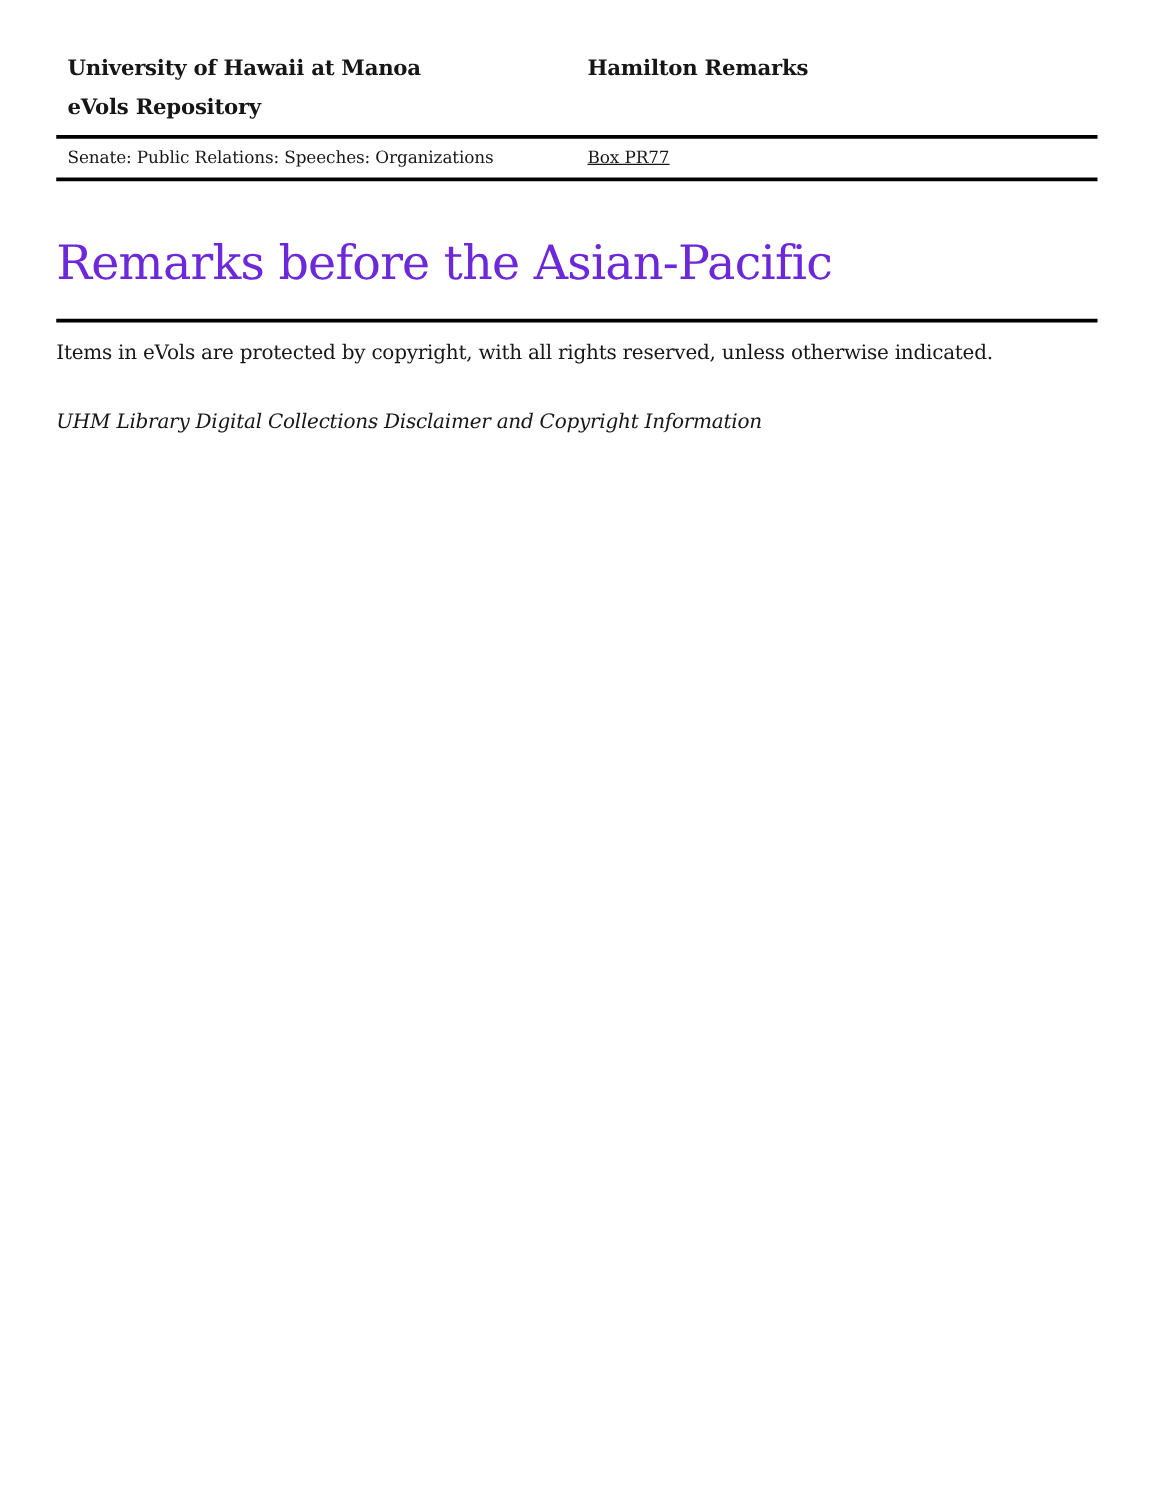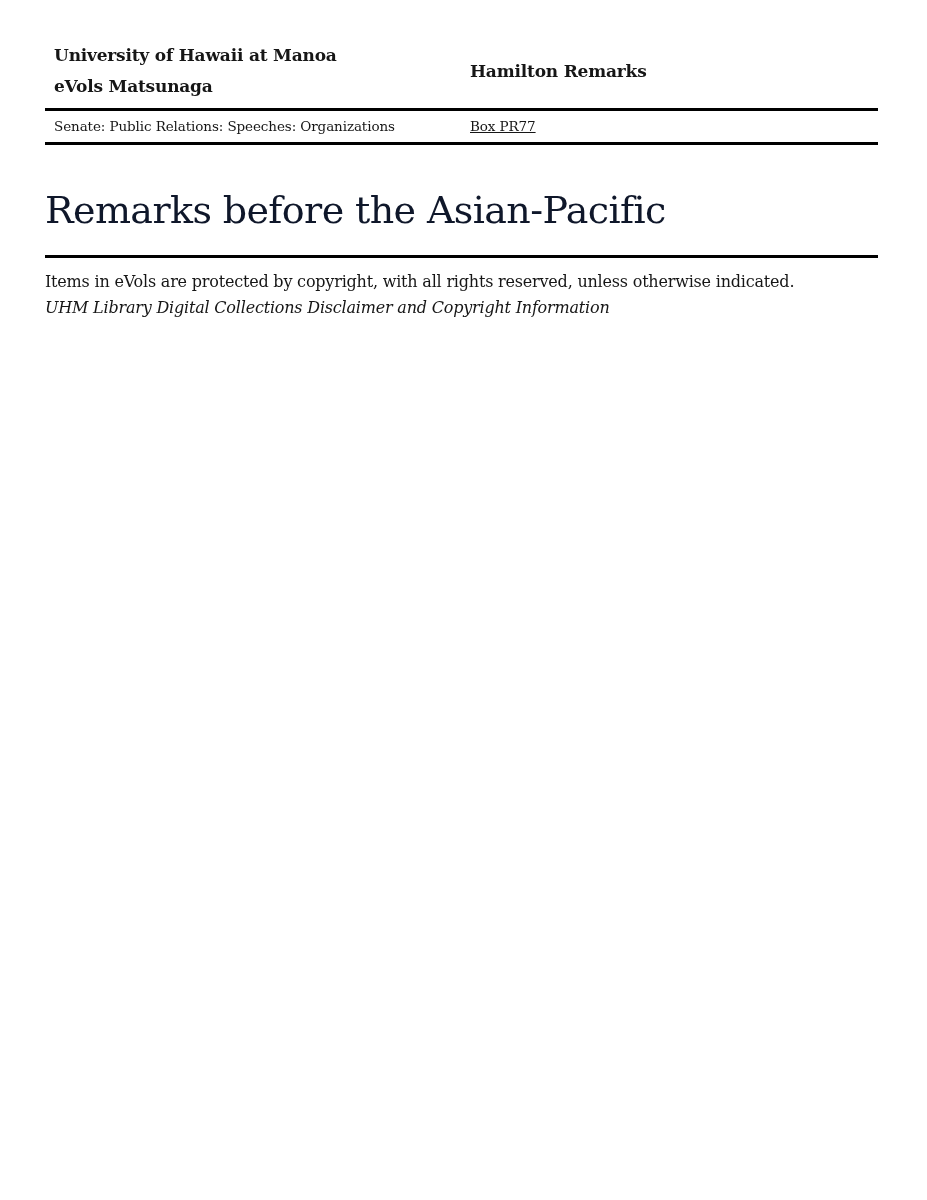--- a/index.html
+++ b/index.html
@@ -20,21 +20,20 @@
     height: 1200px;
     padding: 40px 49px 0 45px;
   }
   
   .hdr-row {
     display: flex;
     font-weight: bold;
     font-size: 17px;
     line-height: 31px;
     letter-spacing: -0.2px;
-    align-items: center;
   }
   .hdr-left {
     width: 425px;
     box-sizing: border-box;
     padding-left: 9px;
     flex-shrink: 0;
   }
   .hdr-right { flex: 1; }
   .hdr-line { white-space: nowrap; }
 
@@ -63,21 +62,21 @@
   }
   .sub-right { flex: 1; white-space: nowrap; text-decoration: underline; }
 
   
   h1.doc-title {
     margin: 36px 0 0 0;
     font-size: 38px;
     font-weight: 400;
     line-height: 59px;
     letter-spacing: -0.6px;
-    color: #0f172a;
+    color: #6d28d9;
   }
   .title-line { display: block; white-space: nowrap; }
 
   
   .meta {
     margin-top: 59px;
     font-size: 16.5px;
     line-height: 26px;
     letter-spacing: -0.3px;
   }
@@ -86,33 +85,34 @@
   
   .footer p {
     margin: 0;
     font-size: 16px;
     line-height: 26px;
     letter-spacing: -0.2px;
     white-space: nowrap;
   }
   .footer .copyright { margin-top: 11px; }
   .footer .disclaimer {
+    margin-top: 29px;
     font-style: italic;
   }
 </style>
 </head>
 <body>
 
 <div class="page">
 
   <header>
     <div class="hdr-row">
       <div class="hdr-left">
         <div class="hdr-line">University of Hawaii at Manoa</div>
-        <div class="hdr-line">eVols Matsunaga</div>
+        <div class="hdr-line">eVols Repository</div>
       </div>
       <div class="hdr-right">
         <div class="hdr-line">Hamilton Remarks</div>
       </div>
     </div>
 
     <div class="rule"></div>
 
     <div class="sub-row">
       <div class="sub-left">Senate: Public Relations: Speeches: Organizations</div>

